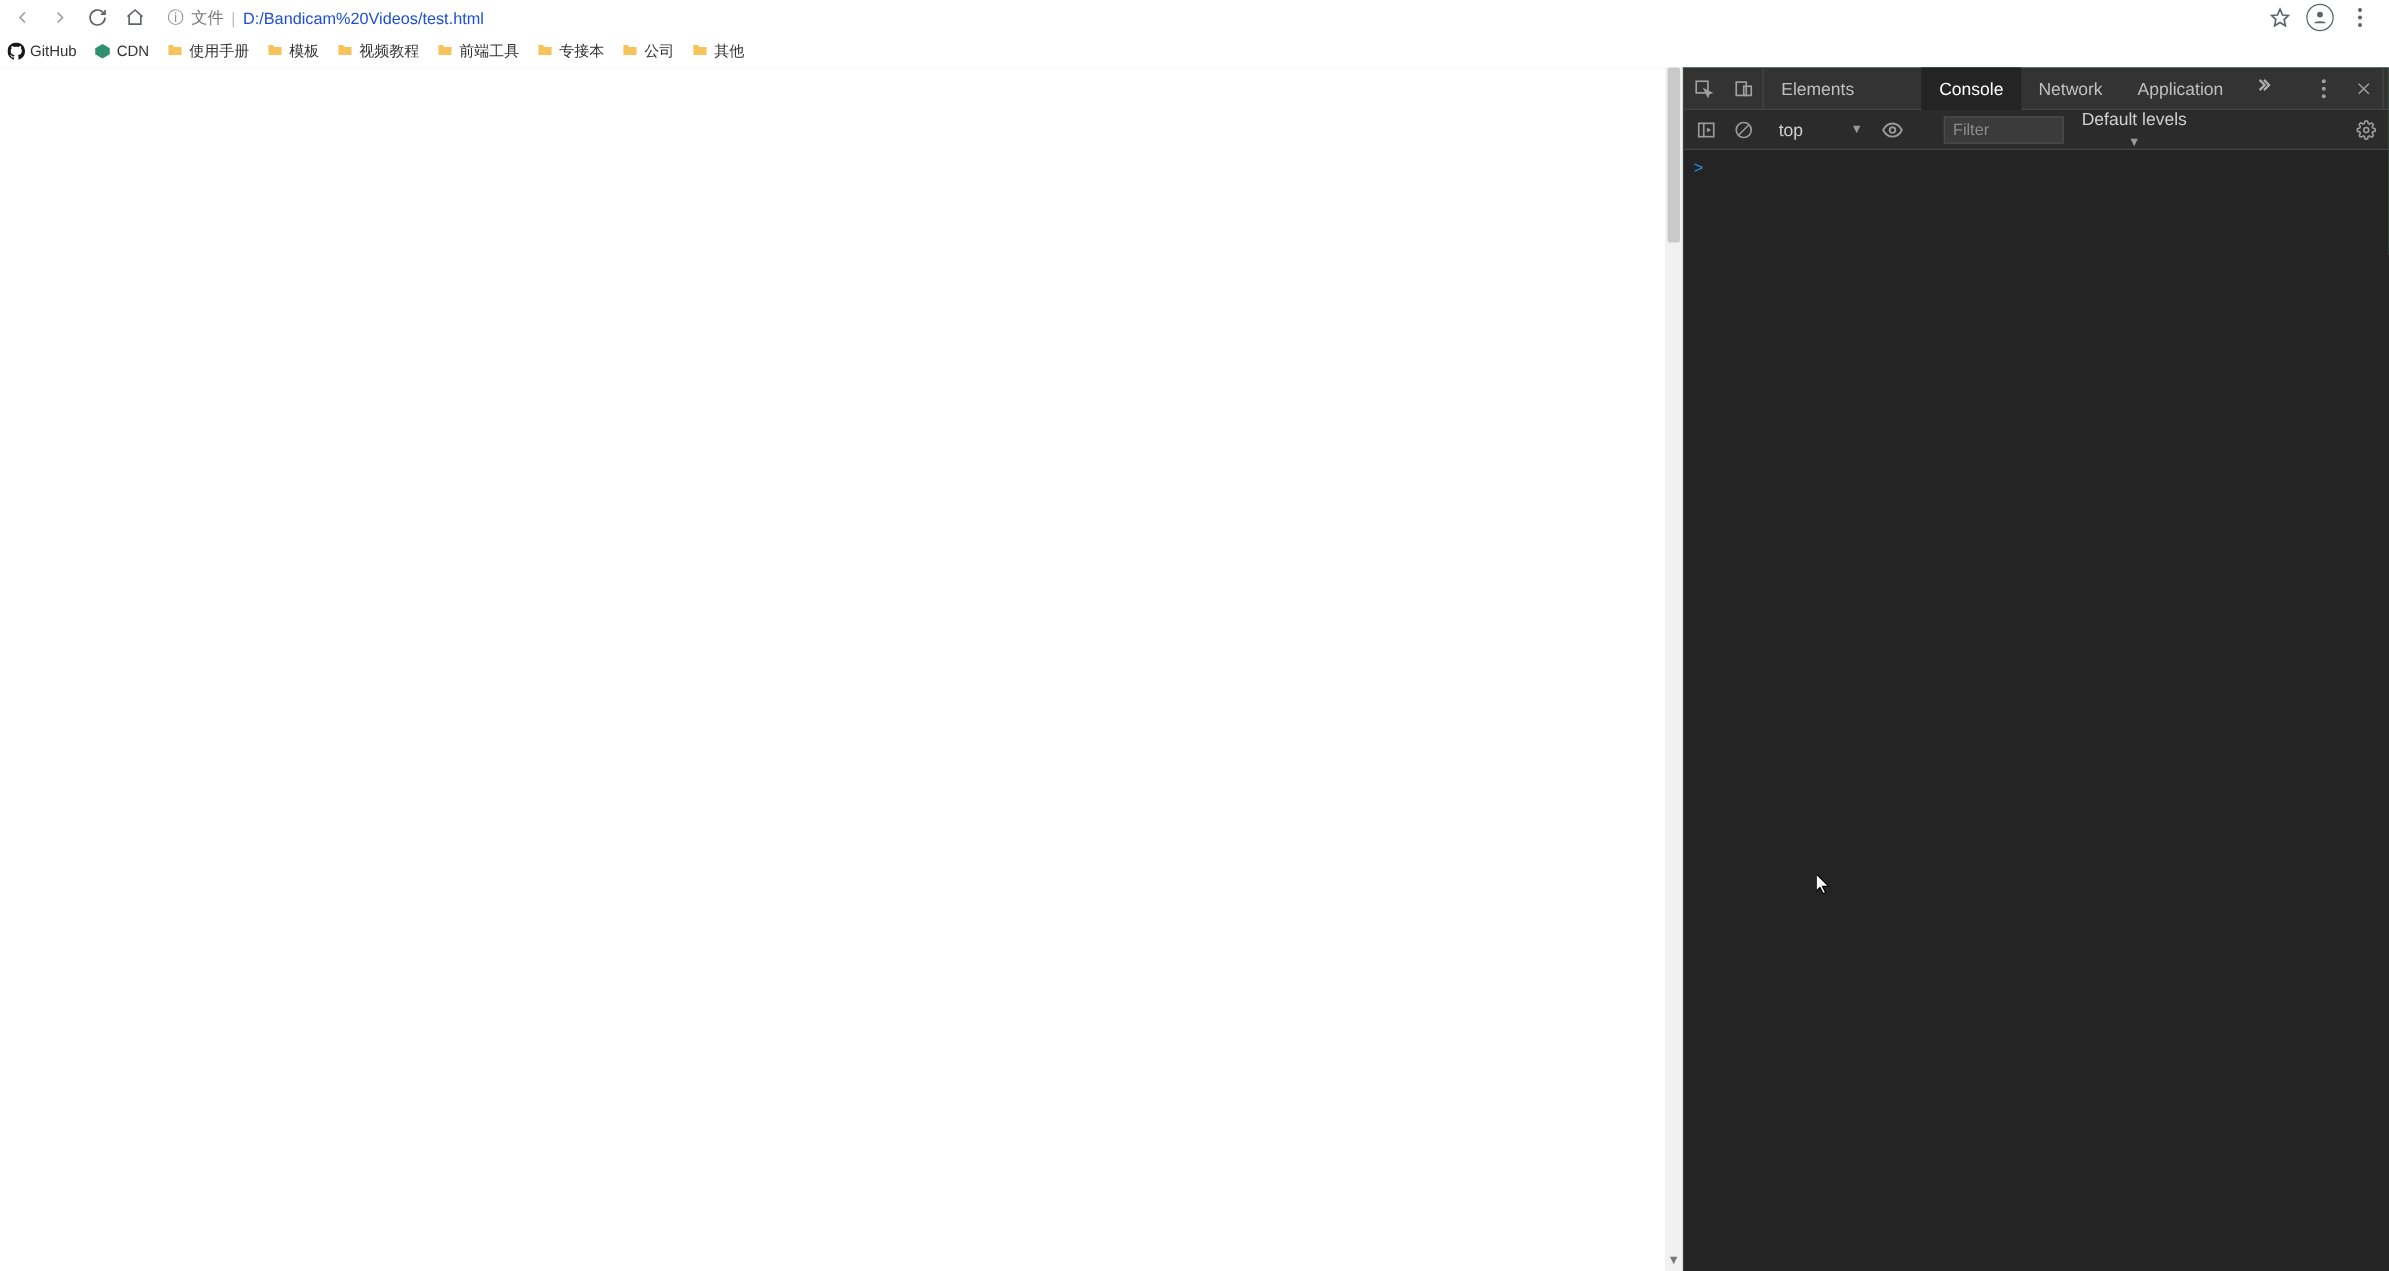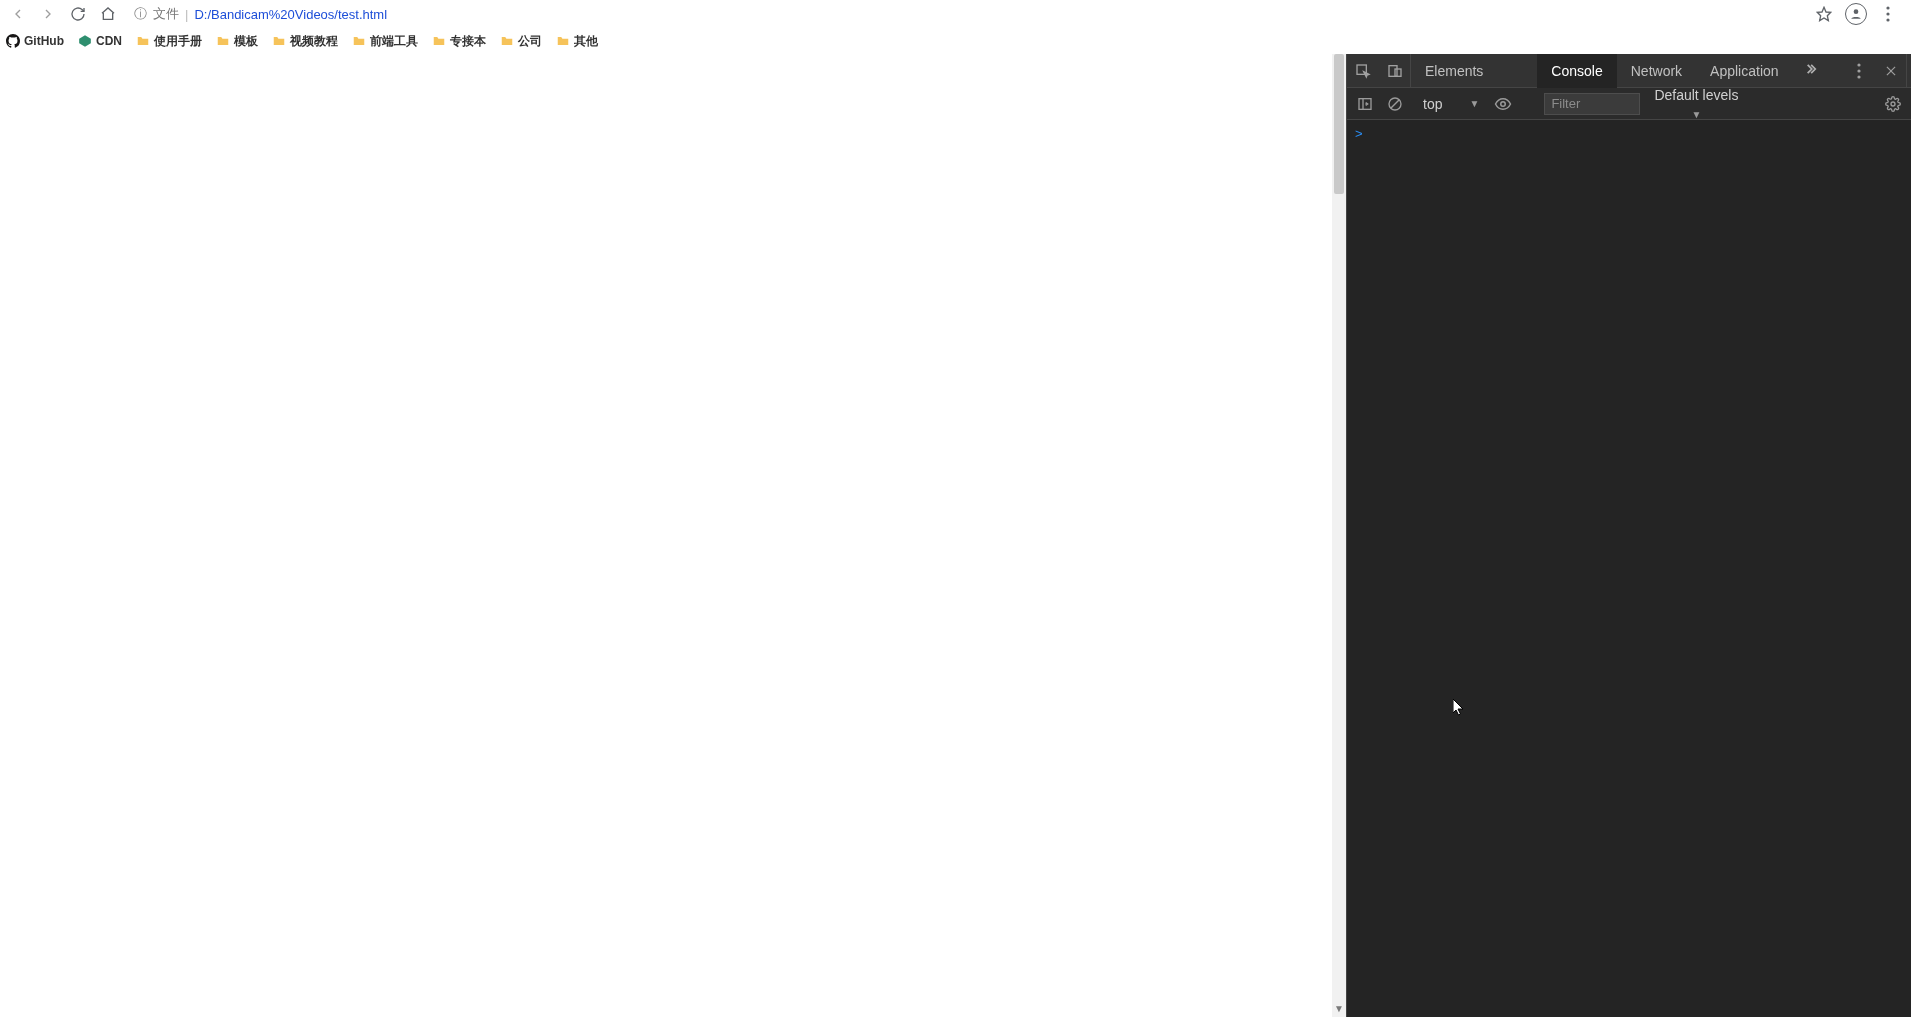--- a/index.html
+++ b/index.html
@@ -47,21 +47,21 @@
 .avatar-circle svg { width: 14px; height: 14px; fill: #5f6368; }
 
 
 .bookmarks-row {
   display: flex; align-items: center;
   height: 26px; padding: 0 6px;
   background: #fff;
   gap: 14px;
   font-size: 12px; color: #333;
 }
-.bm-item { display: flex; align-items: center; gap: 4px; cursor: pointer; font-weight: bold; }
+.bm-item { display: flex; gap: 4px; cursor: pointer; }
 .folder-icon { width: 14px; height: 14px; }
 .gh-icon, .cdn-icon { width: 14px; height: 14px; display:inline-flex; align-items:center; justify-content:center; }
 
 
 .workspace {
   position: absolute; top: 54px; left: 0; right: 0; bottom: 0;
   display: flex;
 }
 .page-area {
   flex: 1; background: #fff; position: relative;
@@ -106,21 +106,21 @@
 .dt-toolbar {
   height: 32px; display:flex; align-items:center;
   background: #2b2b2b; border-bottom: 1px solid #454545;
   padding: 0 4px; gap: 2px;
 }
 .dt-ico-btn {
   width: 28px; height: 28px; display:flex; align-items:center; justify-content:center;
   color:#9a9a9a; cursor:pointer;
 }
 .dt-ctx-select {
-  display:flex; align-items:center; gap:27px;
+  display:flex; align-items:center; gap:38px;
   height: 24px; padding: 0 8px;
   color:#d0d0d0; font-size: 14px;
   cursor:pointer; margin-left:4px;
 }
 .dt-ctx-select .caret { color:#9a9a9a; font-size: 10px; }
 .dt-filter {
   margin-left:25px; width: 96px;
 }
 .dt-filter input {
   width:100%; height:22px; background:#3b3b3b;

